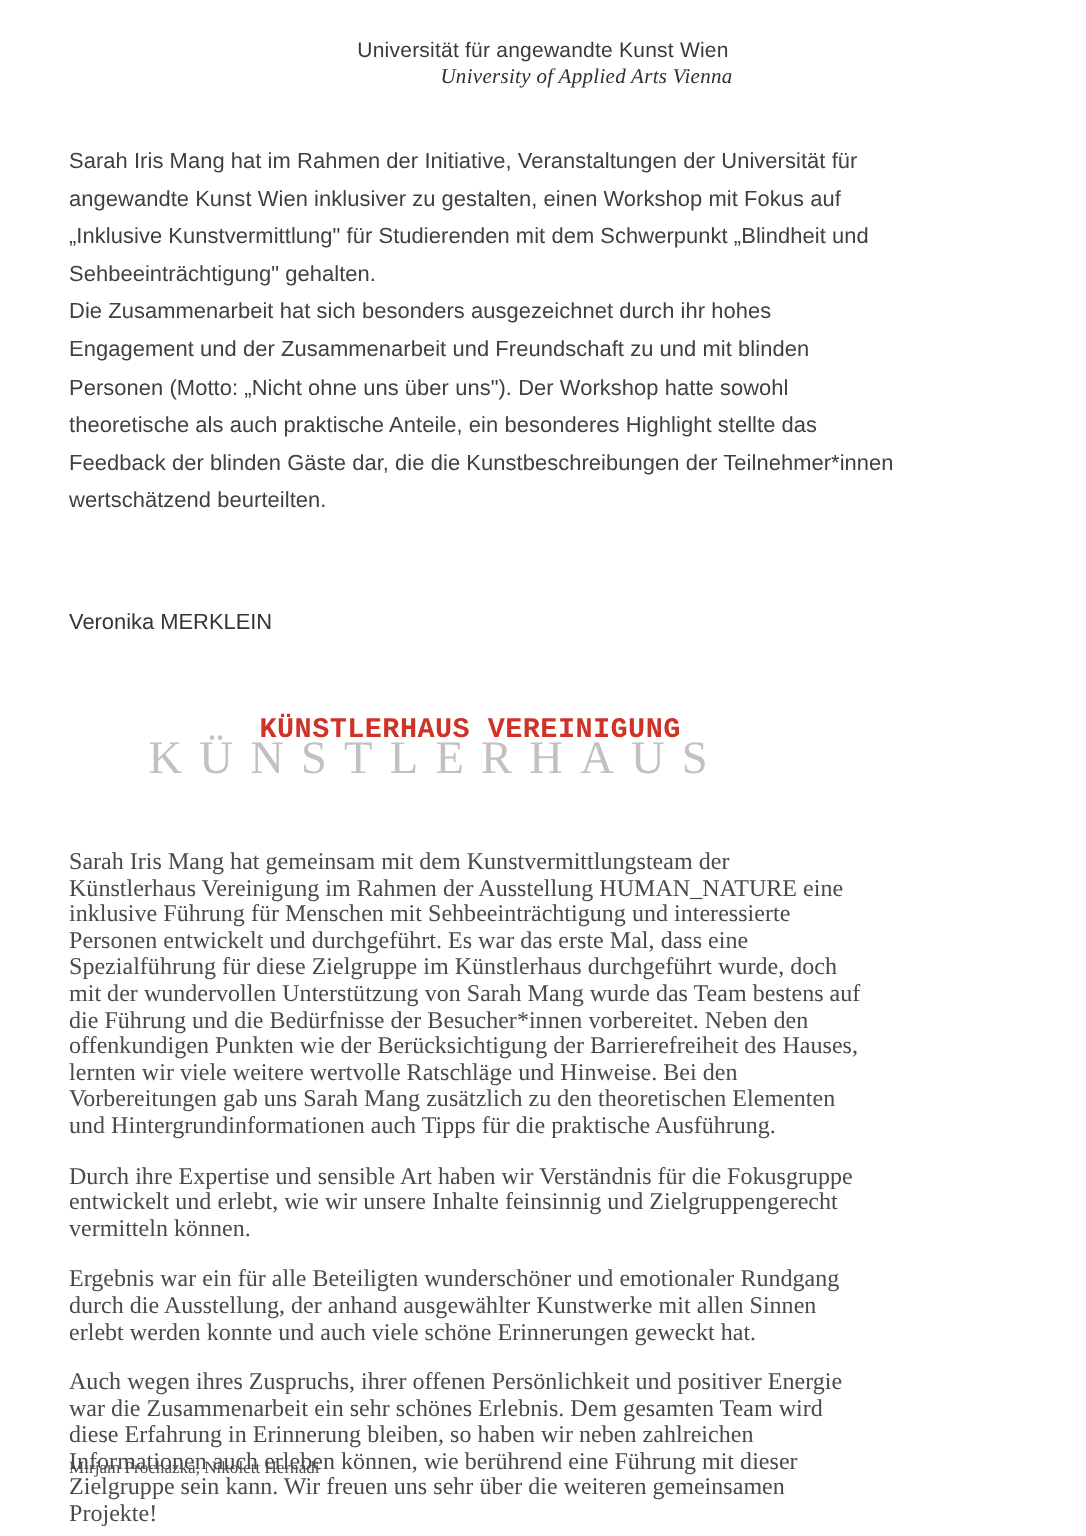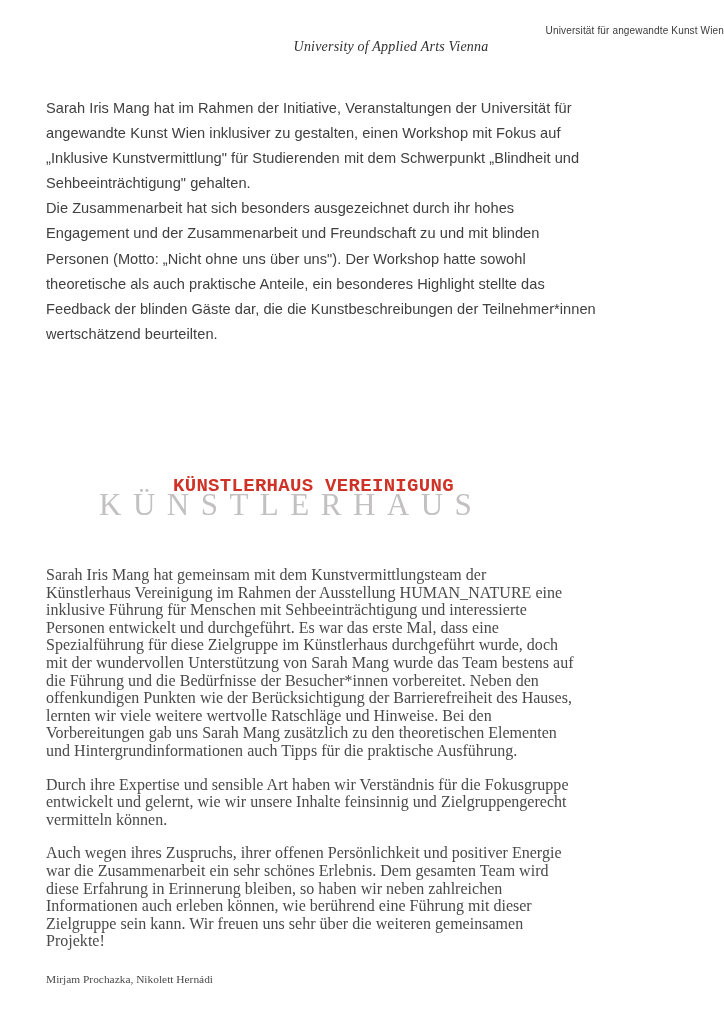--- a/index.html
+++ b/index.html
@@ -49,25 +49,24 @@
     letter-spacing: 0px;
   }
   .logo-wordmark .lw-accent {
     color: #c9502e;
     font-family: "DejaVu Sans", sans-serif;
     font-weight: 600;
   }
   .logo-sub-de {
     margin-top: 10px;
     font-family: "Liberation Sans", sans-serif;
-    font-size: 10px;
+    font-size: 14px;
     color: #3a3a3a;
     letter-spacing: 0.15px;
     line-height: 1.35;
-    text-align: right;
   }
   .logo-sub-en {
     font-family: "Liberation Serif", serif;
     font-style: italic;
     font-size: 14px;
     color: #2f2f2f;
     letter-spacing: 0.2px;
     line-height: 1.35;
     margin-left: 58px;
   }
@@ -176,30 +175,32 @@
   <div class="logo-block">
     <div class="logo-sub-de">Universität für angewandte Kunst Wien</div>
     <div class="logo-sub-en">University of Applied Arts Vienna</div>
   </div>
 
   <div class="letter-main">
     <p>Sarah Iris Mang hat im Rahmen der Initiative, Veranstaltungen der Universität für angewandte Kunst Wien inklusiver zu gestalten, einen Workshop mit Fokus auf „Inklusive Kunstvermittlung" für Studierenden mit dem Schwerpunkt „Blindheit und Sehbeeinträchtigung" gehalten.<br>Die Zusammenarbeit hat sich besonders ausgezeichnet durch ihr hohes Engagement und der Zusammenarbeit und Freundschaft zu und mit blinden Personen (Motto: „Nicht ohne uns über uns"). Der Workshop hatte sowohl theoretische als auch praktische Anteile, ein besonderes Highlight stellte das Feedback der blinden Gäste dar, die die Kunstbeschreibungen der Teilnehmer*innen wertschätzend beurteilten.</p>
   </div>
 
   <div class="sig-one">
+    <div>Veronika MERKLEIN</div>
   </div>
 
   <div class="kh-logo">
     <div class="kh-grey">KÜNSTLERHAUS</div>
     <div class="kh-red">KÜNSTLERHAUS VEREINIGUNG</div>
   </div>
 
   <div class="letter-second">
     <p>Sarah Iris Mang hat gemeinsam mit dem Kunstvermittlungsteam der Künstlerhaus Vereinigung im Rahmen der Ausstellung HUMAN_NATURE eine inklusive Führung für Menschen mit Sehbeeinträchtigung und interessierte Personen entwickelt und durchgeführt. Es war das erste Mal, dass eine Spezialführung für diese Zielgruppe im Künstlerhaus durchgeführt wurde, doch mit der wundervollen Unterstützung von Sarah Mang wurde das Team bestens auf die Führung und die Bedürfnisse der Besucher*innen vorbereitet. Neben den offenkundigen Punkten wie der Berücksichtigung der Barrierefreiheit des Hauses, lernten wir viele weitere wertvolle Ratschläge und Hinweise. Bei den Vorbereitungen gab uns Sarah Mang zusätzlich zu den theoretischen Elementen und Hintergrundinformationen auch Tipps für die praktische Ausführung.</p>
-    <p>Durch ihre Expertise und sensible Art haben wir Verständnis für die Fokusgruppe entwickelt und gelernt, wie wir unsere Inhalte feinsinnig und Zielgruppengerecht vermitteln können.</p>
+    <p>Durch ihre Expertise und sensible Art haben wir Verständnis für die Fokusgruppe entwickelt und erlebt, wie wir unsere Inhalte feinsinnig und Zielgruppengerecht vermitteln können.</p>
+    <p>Ergebnis war ein für alle Beteiligten wunderschöner und emotionaler Rundgang durch die Ausstellung, der anhand ausgewählter Kunstwerke mit allen Sinnen erlebt werden konnte und auch viele schöne Erinnerungen geweckt hat.</p>
     <p>Auch wegen ihres Zuspruchs, ihrer offenen Persönlichkeit und positiver Energie war die Zusammenarbeit ein sehr schönes Erlebnis. Dem gesamten Team wird diese Erfahrung in Erinnerung bleiben, so haben wir neben zahlreichen Informationen auch erleben können, wie berührend eine Führung mit dieser Zielgruppe sein kann. Wir freuen uns sehr über die weiteren gemeinsamen Projekte!</p>
   </div>
 
   <div class="sig-two">
     <div>Mirjam Prochazka, Nikolett Hernádi</div>
   </div>
 
 </div>
 
 </body></html>

